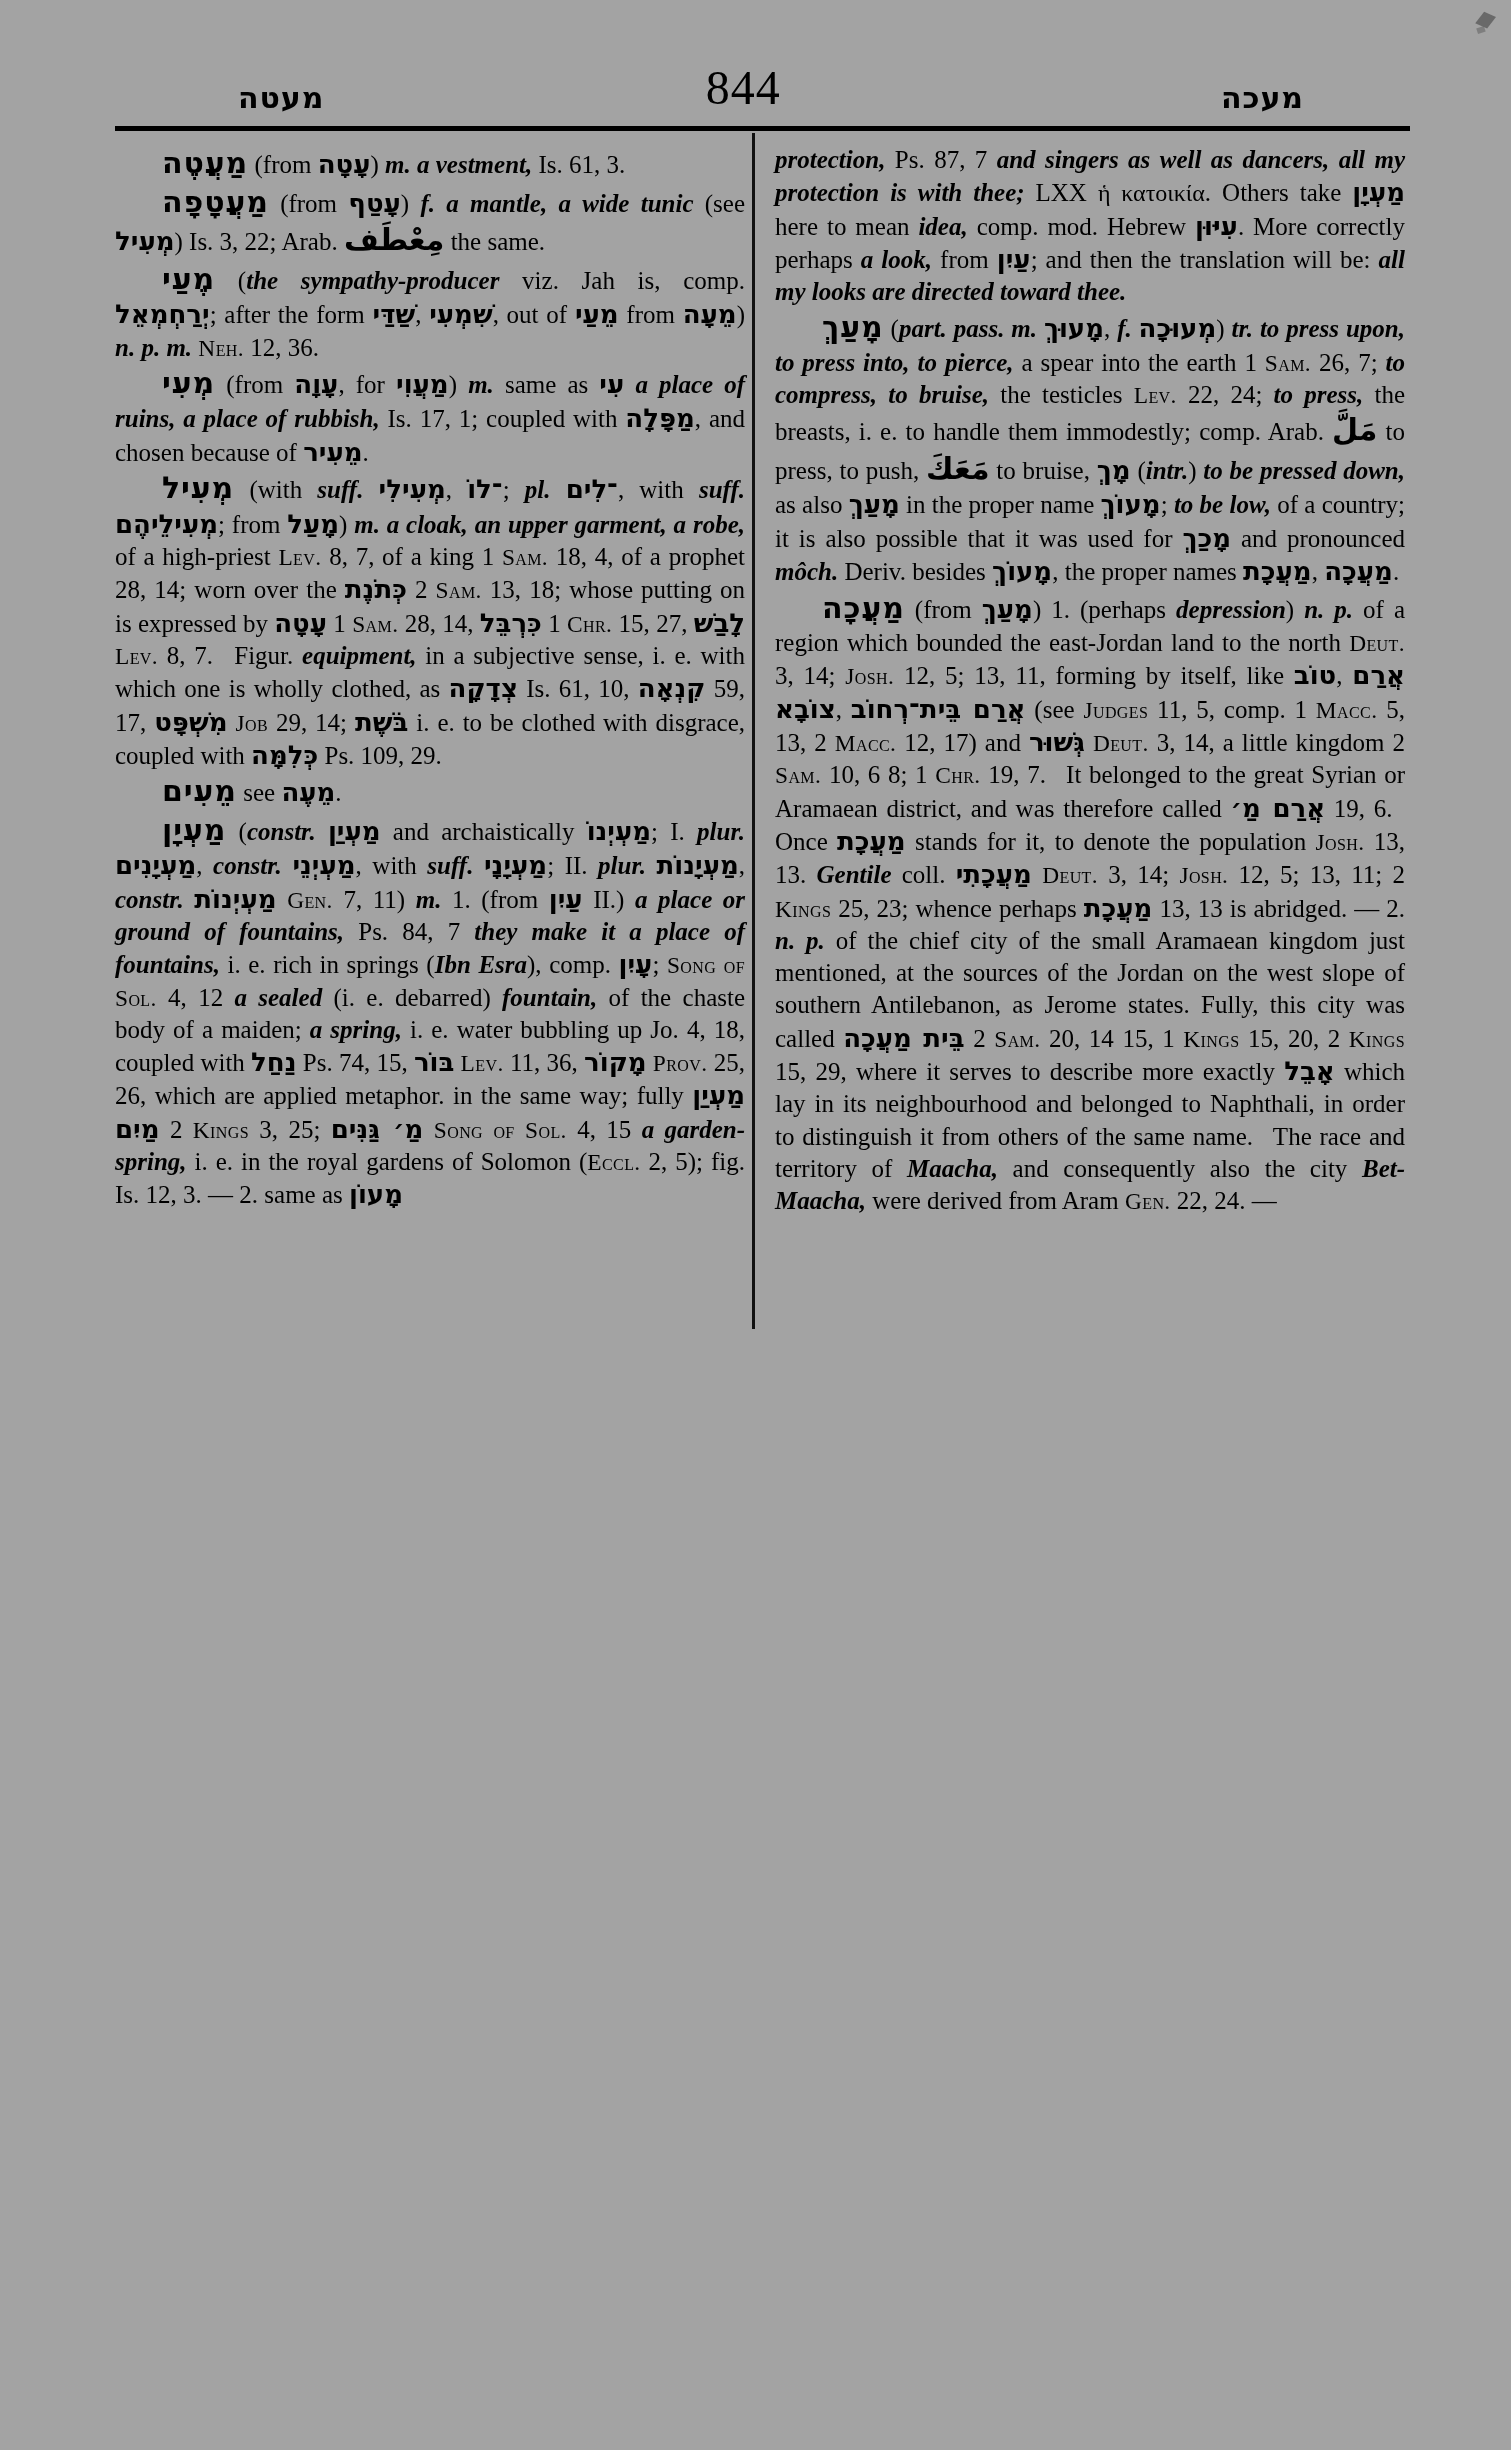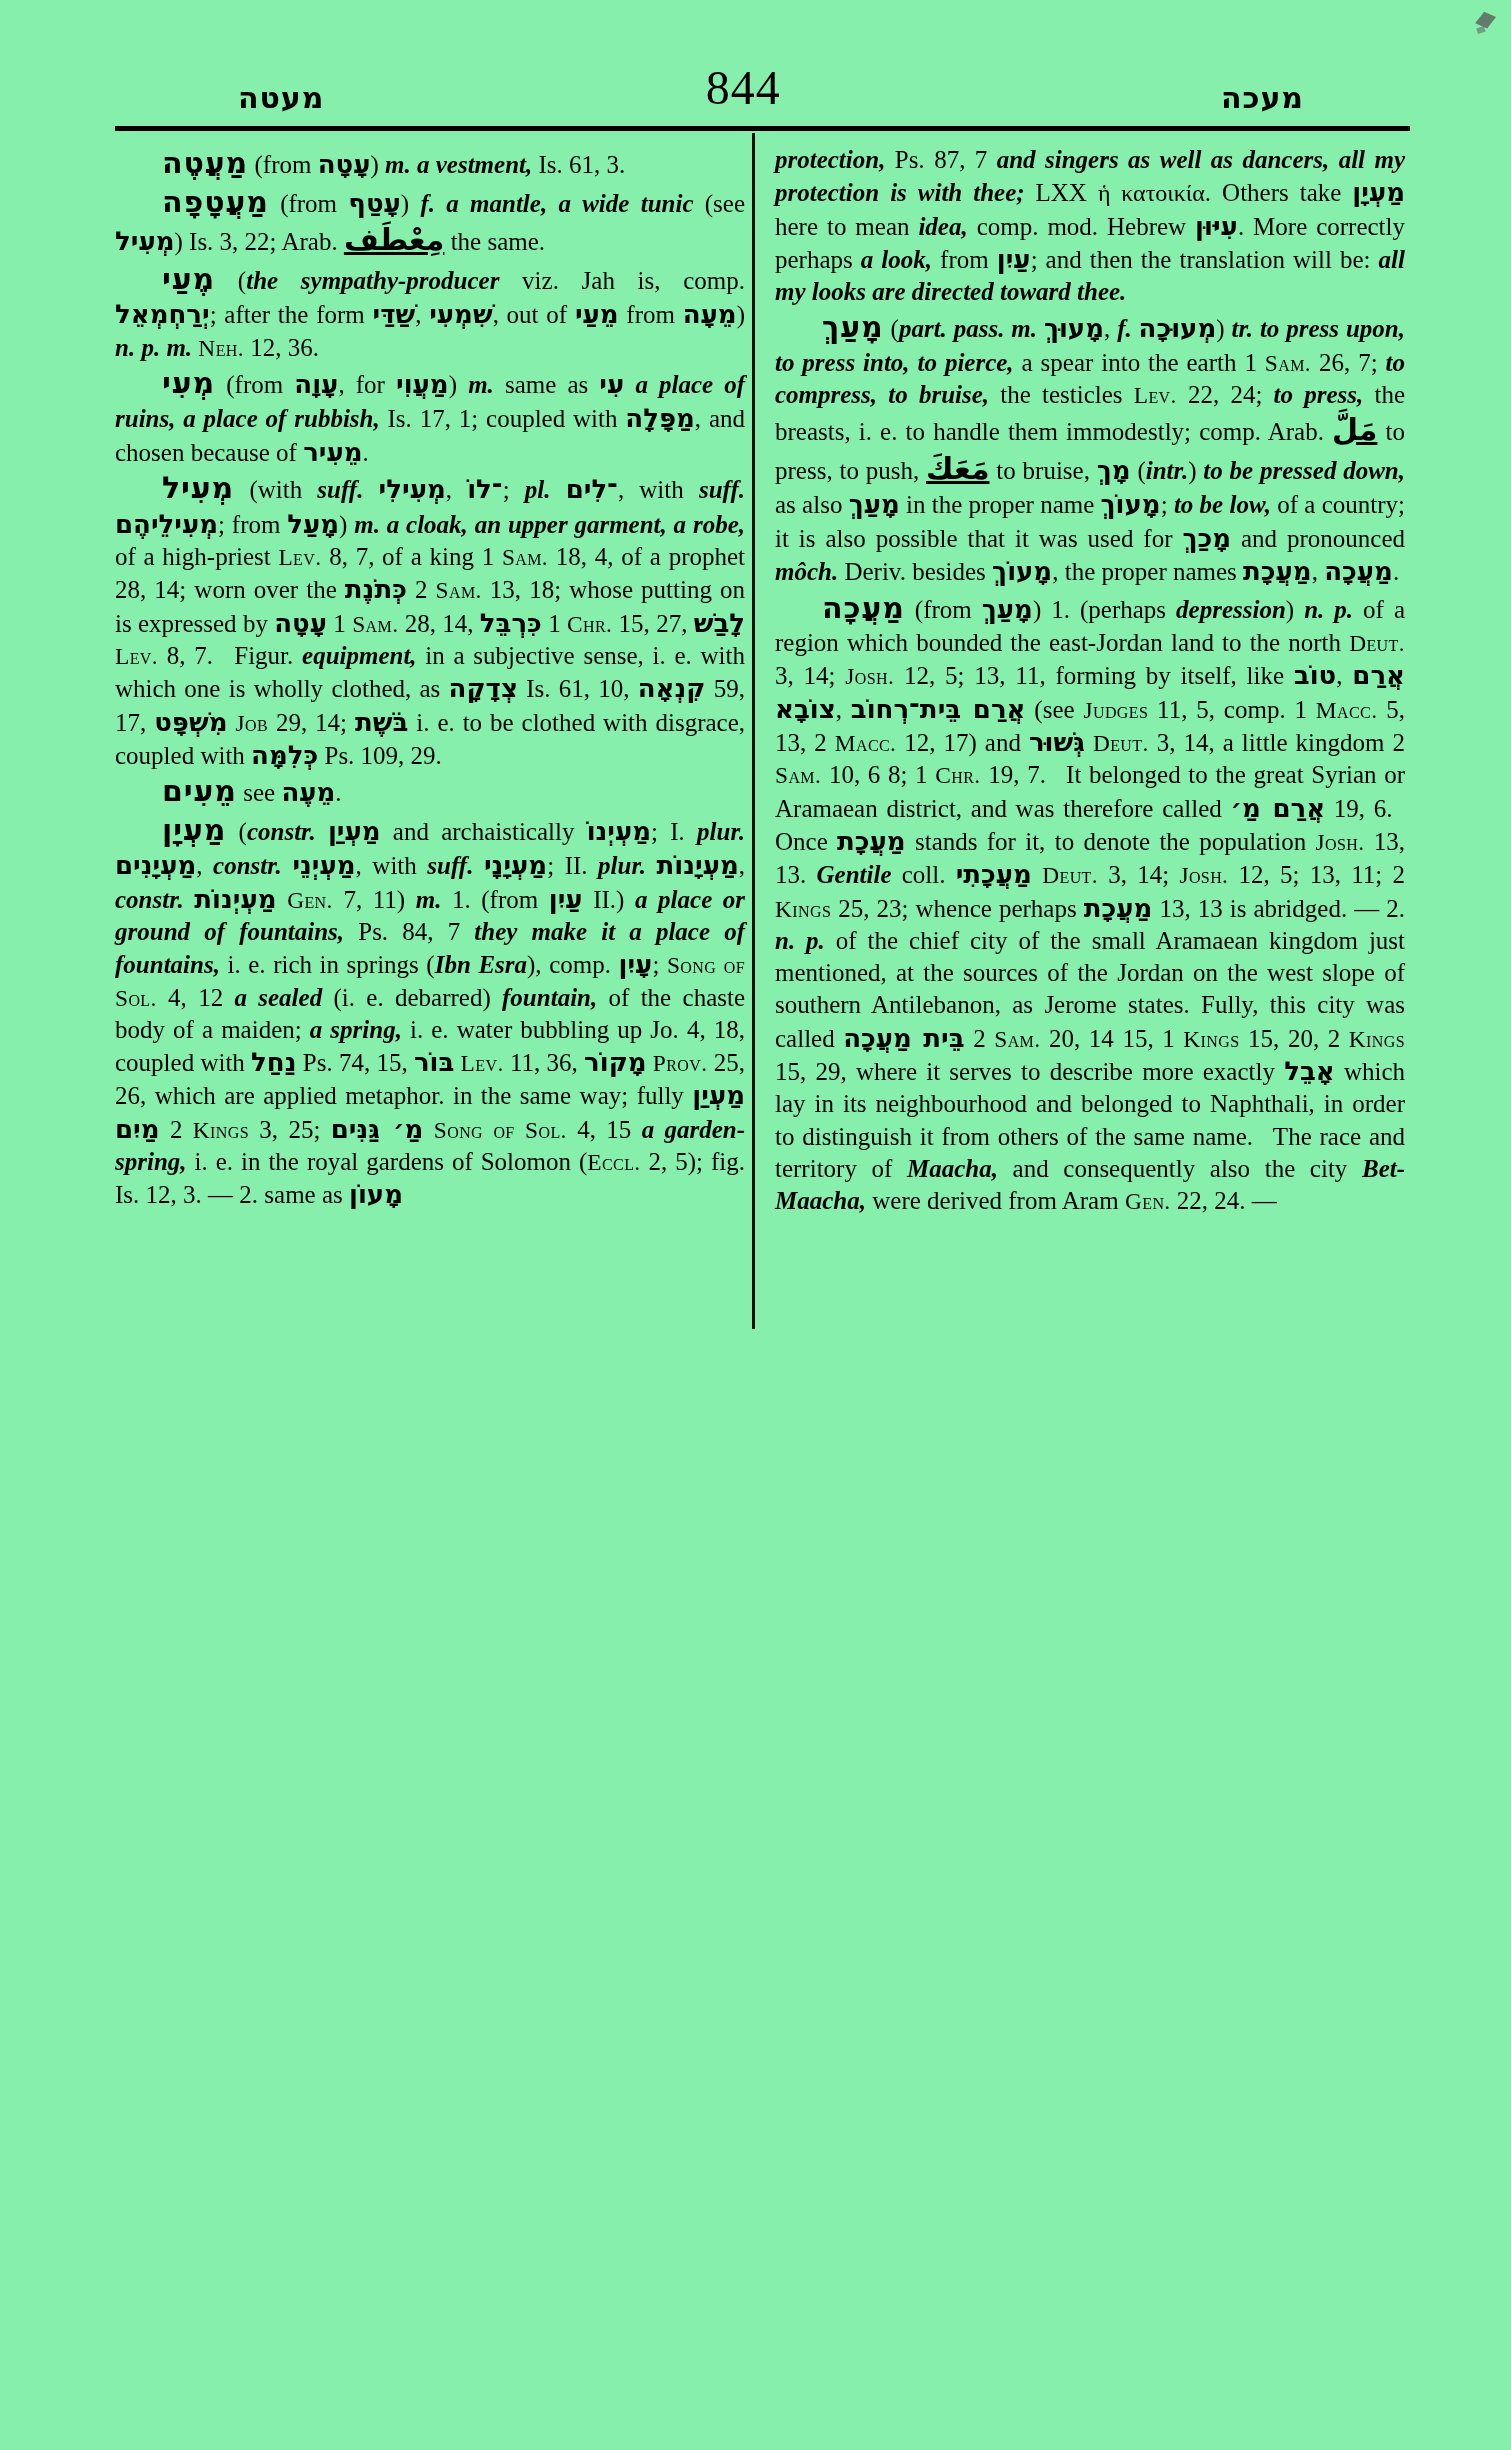--- a/index.html
+++ b/index.html
@@ -4,21 +4,21 @@
 <style>
   html,body{margin:0;padding:0;background:#ffffff;}
   body{
     width:1512px;height:2450px;
     font-family:"Liberation Serif","DejaVu Serif",serif;
     color:#000;
     -webkit-font-smoothing:none;
   }
   #page{
     position:relative;width:1512px;height:2450px;
-    background:#86efac;
+    background:#a3a3a3;
     overflow:hidden;
   }
   
   .runhead{
     position:absolute;left:135px;top:52px;width:1259px;
     height:63px;
     display:flex;align-items:flex-end;justify-content:space-between;
   }
   .rh-heb{
     font-size:41px;font-weight:700;
@@ -67,21 +67,21 @@
   }
   .heb-lemma{
     font-family:"DejaVu Sans","Liberation Sans",sans-serif;
     font-size:30px;font-weight:700;
     direction:rtl;unicode-bidi:isolate;
     letter-spacing:0.9px;
   }
   .arab{
     font-family:"DejaVu Sans","Liberation Sans",sans-serif;
     font-size:30px;font-weight:600;
-    direction:rtl;unicode-bidi:isolate;text-decoration:underline;
+    direction:rtl;unicode-bidi:isolate;
   }
   .grk{font-size:24px;}
   .it{font-style:italic;font-weight:bold;}
   .sc{
     font-variant:small-caps;
     font-size:23.4px;
     letter-spacing:0.4px;
   }
   
   .speck{

